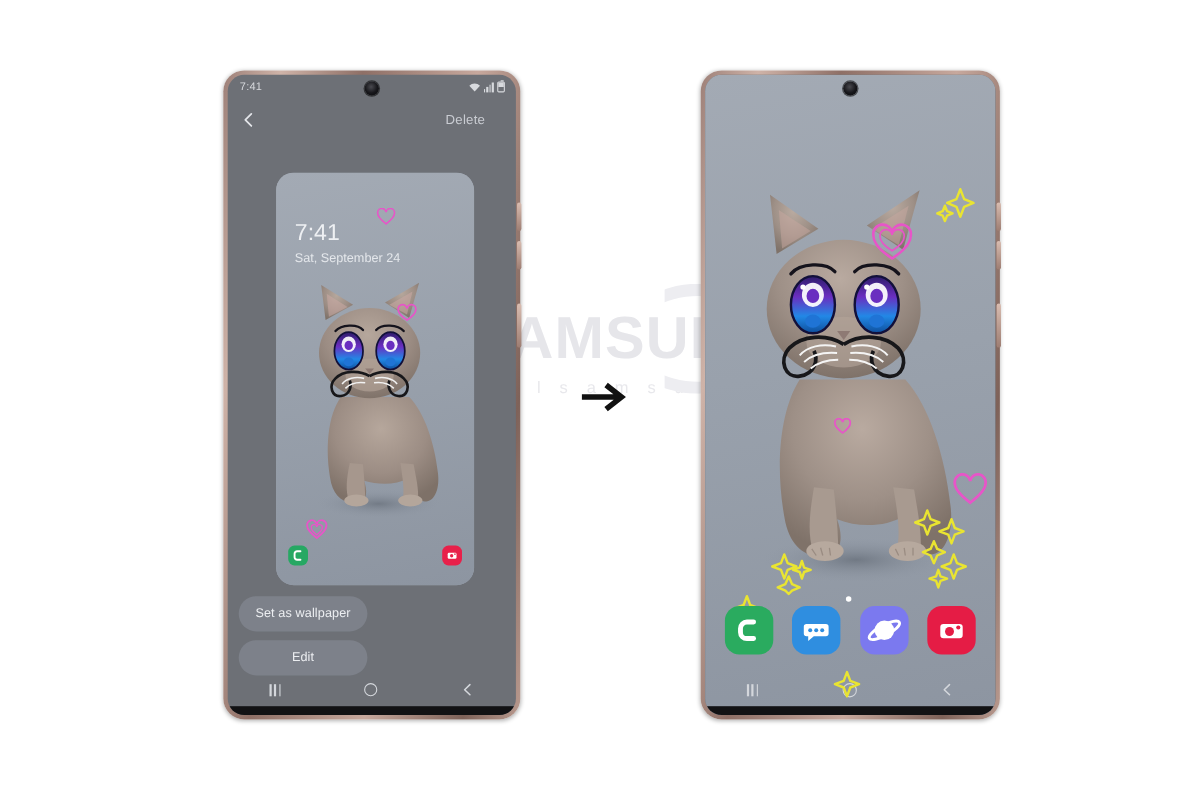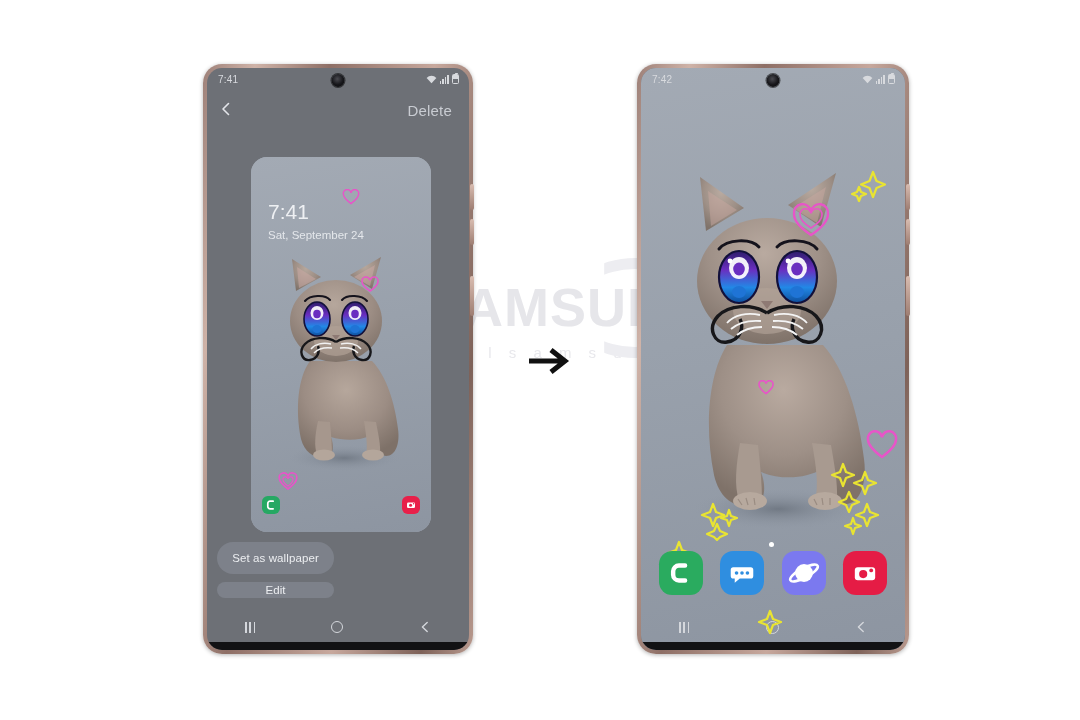--- a/index.html
+++ b/index.html
@@ -76,21 +76,21 @@
   }
   .ic-bat:before{
     content:""; position:absolute; left:1.6px; top:-2.2px; width:3.4px; height:1.6px;
     background:#d8dade; border-radius:1px;
   }
 
   
   .appbar{ position:absolute; left:0; right:0; height:34px; }
   .back-chev{ position:absolute; left:12px; top:8px; width:14px; height:14px; }
   .delete-lbl{
-    position:absolute; right:17px; top:8px; font-size:15px; color:#c9ccd2; letter-spacing:.2px;
+    position:absolute; right:28px; top:8px; font-size:12px; color:#c9ccd2; letter-spacing:.2px;
   }
 
   
   .card{
     position:absolute; border-radius:16px; overflow:hidden;
     background:#9aa2ad;
   }
   .card-bg, .home-bg{
     position:absolute; inset:0;
     background:linear-gradient(170deg,#a3aab4 0%,#99a1ac 45%,#8d95a1 100%);
@@ -276,21 +276,21 @@
             <circle cx="8.4" cy="9.4" r="2.3" fill="#e8204a"></circle>
             <circle cx="12.9" cy="7.2" r="1.1" fill="#e8204a"></circle>
           </svg>
         </div>
       </div>
 
       <div class="btnrow" style="left:10px; top:474px; width:242px; gap:8px;flex-direction:column;">
         <div class="pillbtn" style="width:117px; height:32px;">
           <span>Set as wallpaper</span>
         </div>
-        <div class="pillbtn" style="width:117px; height:16px;justify-content:center;">
+        <div class="pillbtn" style="width:117px; height:32px;justify-content:center;">
           <span>Edit</span>
         </div>
       </div>
 
       <div class="navbar" style="bottom:8px; height:30px;">
         <span class="nav-recents">
           <i style="width:1.8px;height:11px"></i>
             <i style="width:1.8px;height:11px"></i>
             <i style="width:1.8px;height:11px"></i>
         </span>
@@ -305,35 +305,20 @@
 
   <div class="phone" style="left:637px; top:64px; width:272px; height:590px;">
     <div class="frame"></div>
     <div class="sidebtn" style="right:-1px; top:120px; height:26px;"></div>
     <div class="sidebtn" style="right:-1px; top:155px; height:26px;"></div>
     <div class="sidebtn" style="right:-1px; top:212px; height:40px;"></div>
 
     <div class="screen">
       <div class="home-bg"></div>
 
-      <div class="statusbar" style="top:0; height:22px;">
-        <span class="sb-time" style="left:11px; top:6px;">7:42</span>
-        <span class="sb-icons" style="right:10px; top:6px;">
-          <svg class="ic-wifi" viewBox="0 0 12 10">
-            <path d="M6 9.2 L0.6 3.2 A7.6 7.6 0 0 1 11.4 3.2 Z" fill="#d8dade"></path>
-          </svg>
-          <span class="ic-sig">
-            <i style="height:3px"></i>
-              <i style="height:5px"></i>
-              <i style="height:7px"></i>
-              <i style="height:9px"></i>
-          </span>
-          <span class="ic-bat"></span>
-        </span>
-      </div>
 
       <div class="punch" style="top:6px; width:13px; height:13px;"></div>
 
       <div class="cat" style="left:34px; top:85px; width:200px; height:390px;">
         <svg viewBox="0 0 200 390" preserveAspectRatio="none">
           <defs>
             <radialGradient id="rfur" cx="48%" cy="28%" r="72%">
               <stop offset="0%" stop-color="#b9aaa0"></stop>
                 <stop offset="56%" stop-color="#9e9087"></stop>
                 <stop offset="100%" stop-color="#7f7269"></stop>

